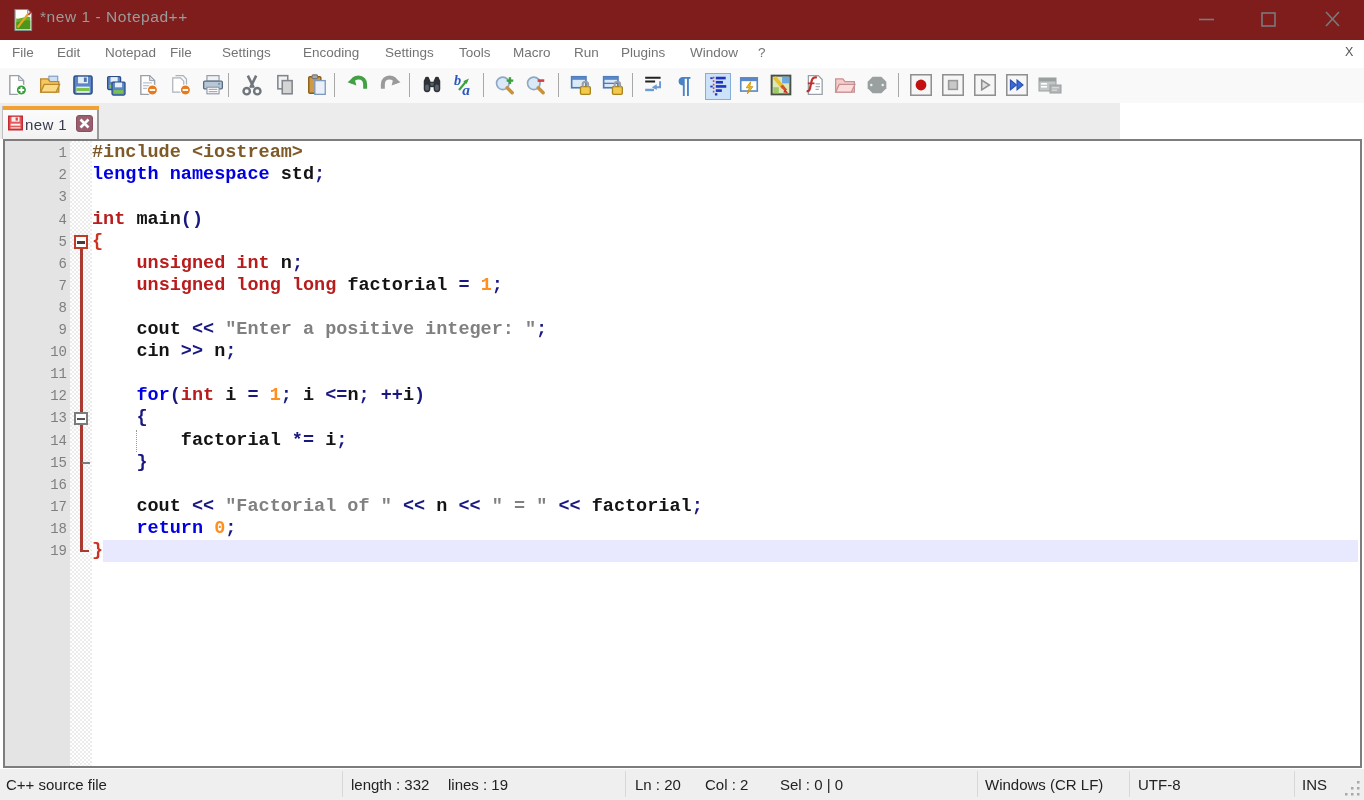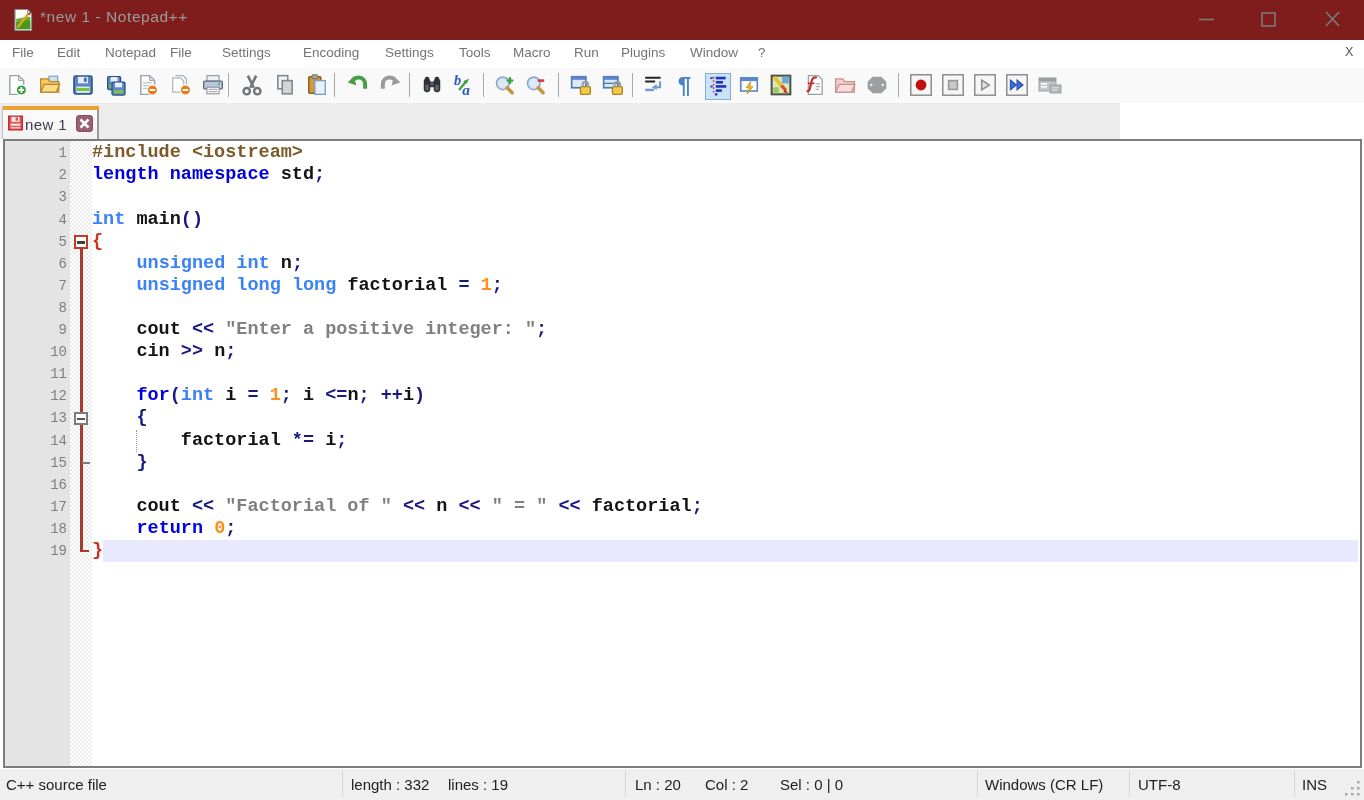--- a/index.html
+++ b/index.html
@@ -16,21 +16,21 @@
 #tab{position:absolute;left:2px;top:3px;width:97px;height:33px;background:linear-gradient(#fdfdfd,#f2f2f2);border-right:2px solid #9a9a9a;border-left:1px solid #c0c0c0;box-sizing:border-box}
 #tab-orange{position:absolute;left:0px;top:0px;width:96px;height:4px;background:#efa233}
 #tab-label{position:absolute;left:22px;top:10px;font-size:15px;letter-spacing:0.4px;color:#3a3a4e}
 #editor{left:3px;top:139px;width:1359px;height:629px;border:2px solid #7d7d7d;box-sizing:border-box;background:#fff}
 #margin1{left:5px;top:141px;width:65px;height:625px;background:#e4e4e4}
 #margin2{left:70px;top:141px;width:22px;height:625px;background-image:conic-gradient(#fff 25%,#ececec 0 50%,#fff 0 75%,#ececec 0);background-size:4px 4px}
 #lnums{left:5px;top:142.3px;width:62px;margin:0;text-align:right;font-family:"Liberation Mono",monospace;font-size:14px;line-height:22.1px;color:#7f7f7f}
 #curline{left:103.2px;top:540.2px;width:1255px;height:22.1px;background:#e8e8ff}
 #code{left:92px;top:142.3px;margin:0;font-family:"Liberation Mono",monospace;font-size:18.5px;line-height:22.1px;font-weight:bold;color:#141414}
 #code .k{color:#0000e0}
-#code .t{color:#3b82f6}
+#code .t{color:#b91c1c}
 #code .n{color:#ff9020}
 #code .s{color:#808080}
 #code .p{color:#7e5a28}
 #code .o{color:#181880}
 #code .b{color:#cc3322}
 .foldline{position:absolute;width:2.4px;background:#a93a32;left:80.4px}
 .foldbox{position:absolute;left:74px;width:13.5px;height:13.5px;background:#fff;box-sizing:border-box}
 .foldminus{position:absolute;left:77px;width:7.5px;height:2.2px;background:#4a3a3a}
 #statusbar{left:0;top:769px;width:1364px;height:31px;background:#efefef}
 .st{position:absolute;top:7px;font-size:15px;color:#222}

